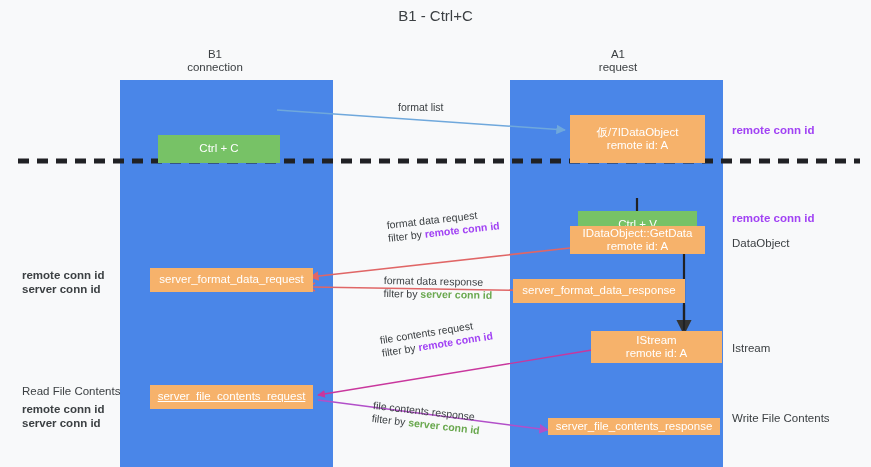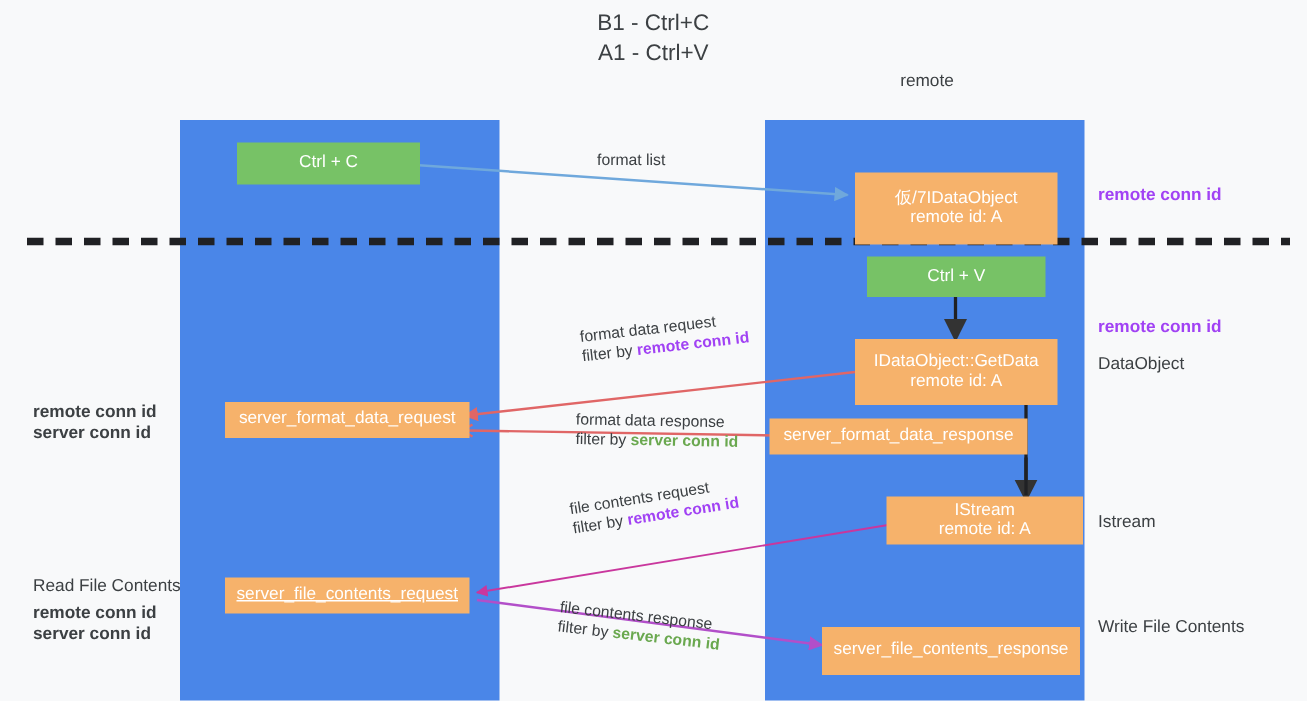--- a/index.html
+++ b/index.html
@@ -32,43 +32,47 @@
   
   .node{
     position:absolute;
     display:flex;align-items:center;justify-content:center;
     flex-direction:column;
     text-align:center;
     color:#ffffff;font-size:11.5px;line-height:13.5px;
     box-sizing:border-box;
   }
   .node.orange{background:#f6b26b;}
-  .node.green{background:#6aa84f;background:#77c266;}
+  .node.green{background:#6aa84f;background:#77c266;margin-top:40px;}
 
   
   .edge-cap{
     position:absolute;font-size:10.5px;line-height:13px;color:#3c4043;
     white-space:nowrap;transform-origin:0 0;
   }
 
   
   svg.overlay{position:absolute;left:0;top:0;width:871px;height:467px;}
 </style>
 </head>
 <body>
 
 <div id="stage">
 
   <div class="title">
     <div>B1 - Ctrl+C</div>
-    <div>A1 - Ctrl+V</div>
-  </div>
-
+  </div>
+
+  <div class="col-head" style="left:150px;top:48px;width:130px;">
+    <div>B1</div>
+    <div>connection</div>
+  </div>
   <div class="col-head" style="left:553px;top:48px;width:130px;">
-    <div>remote</div>
+    <div>A1</div>
+    <div>request</div>
   </div>
 
   <div class="lane" style="left:120px;top:80px;width:213px;height:387px;"></div>
   <div class="lane" style="left:510px;top:80px;width:213px;height:387px;"></div>
 
   <svg class="overlay">
     <defs>
       <marker id="ah-blue" viewBox="0 0 10 10" refX="9" refY="5" markerWidth="6" markerHeight="6" orient="auto-start-reverse">
         <path d="M0,0 L10,5 L0,10 z" fill="#6fa8dc"></path>
       </marker>
@@ -112,21 +116,21 @@
 
   <div class="node orange" style="left:570px;top:115px;width:135px;height:48px;">
     <span>仮/7IDataObject</span>
     <span>remote id: A</span>
   </div>
 
   <div class="node green" style="left:578px;top:171px;width:119px;height:27px;">
     <span>Ctrl + V</span>
   </div>
 
-  <div class="node orange" style="left:570px;top:226px;width:135px;height:44px;">
+  <div class="node orange" style="left:570px;top:226px;width:135px;height:28px;">
     <span>IDataObject::GetData</span>
     <span>remote id: A</span>
   </div>
 
   <div class="node orange" style="left:513px;top:279px;width:172px;height:24px;">
     <span>server_format_data_response</span>
   </div>
 
   <div class="node orange" style="left:150px;top:268px;width:163px;height:24px;">
     <span>server_format_data_request</span>
@@ -134,21 +138,21 @@
 
   <div class="node orange" style="left:591px;top:331px;width:131px;height:32px;">
     <span>IStream</span>
     <span>remote id: A</span>
   </div>
 
   <div class="node orange" style="left:150px;top:385px;width:163px;height:24px;text-decoration:underline;">
     <span>server_file_contents_request</span>
   </div>
 
-  <div class="node orange" style="left:548px;top:418px;width:172px;height:32px;">
+  <div class="node orange" style="left:548px;top:418px;width:172px;height:17px;">
     <span>server_file_contents_response</span>
   </div>
 
   <div class="edge-cap" style="left:398px;top:101px;">
     <span>format list</span>
   </div>
 
   <div class="edge-cap" style="left:386px;top:219px;transform:rotate(-6.5deg);">
     <div>format data request</div>
     <div>

